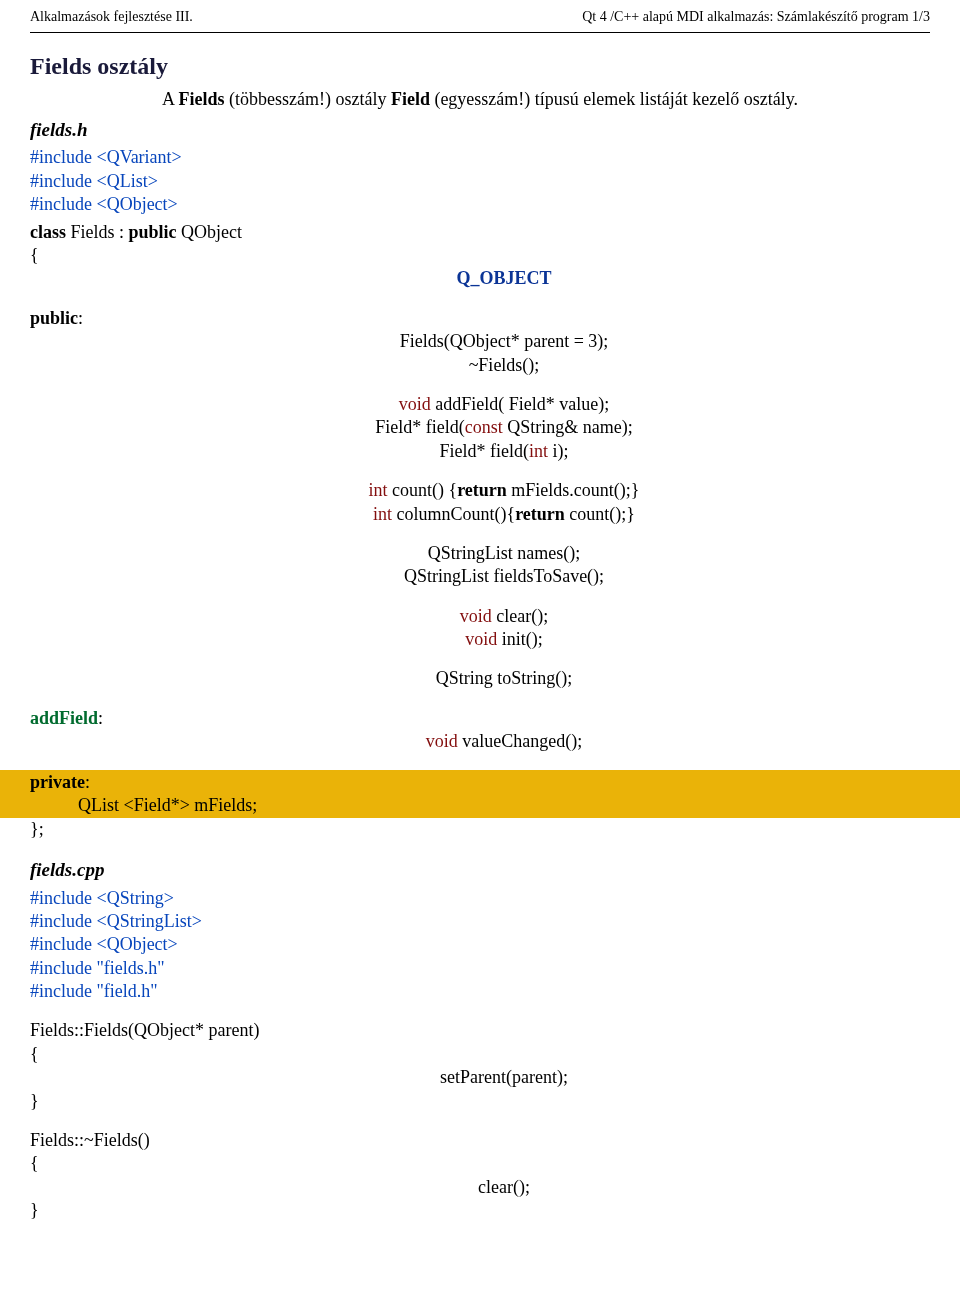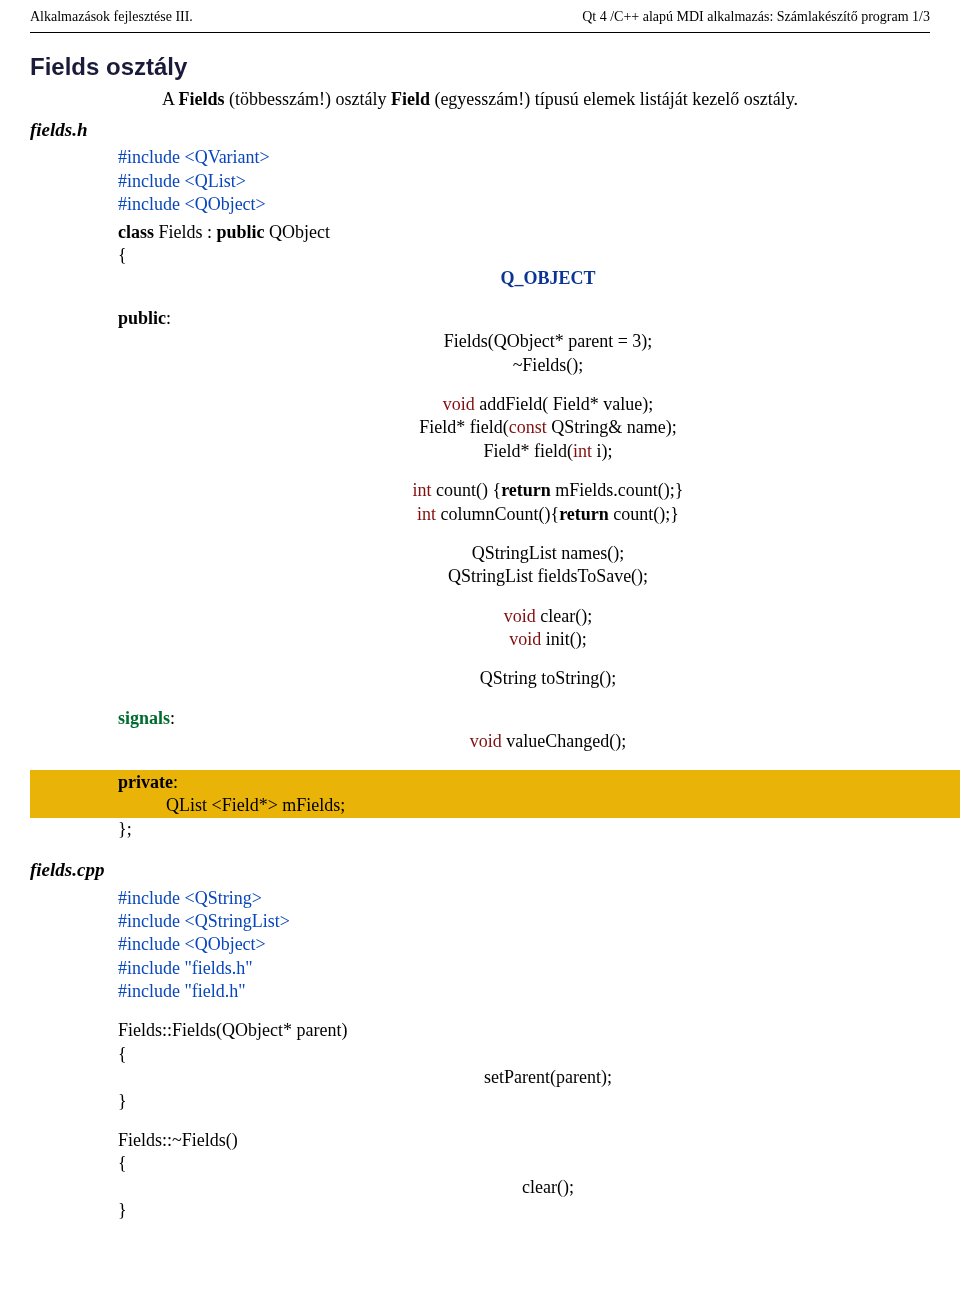--- a/index.html
+++ b/index.html
@@ -21,21 +21,21 @@
       padding-top: 8px;
       padding-bottom: 4px;
       font-size: 14px;
     }
     .toprule {
       border: none;
       border-top: 1px solid #000;
       margin: 2px 0 18px 0;
     }
     h2.section {
-      font-family: Liberation Sans, sans-serif;
+      font-family: Liberation Serif, serif;
       font-size: 24px;
       font-weight: bold;
       color: #1a1a3a;
       margin: 0 0 6px 0;
     }
     .intro {
       font-size: 18px;
       margin: 4px 0;
       text-align: center;
     }
@@ -45,21 +45,20 @@
       font-size: 19px;
       margin: 6px 0 4px 0;
     }
     .filename2 {
       font-style: italic;
       font-weight: bold;
       font-size: 19px;
       margin: 6px 0 4px 0;
     }
     .codeblock {
-      margin-left: 88px;
       font-size: 18px;
     }
     .indent1 {
       margin-left: 48px;
       text-align: center;
     }
     .blue { color: #0846bc; }
     .dkblue { color: #0b3496; }
     .maroon { color: #830e0e; }
     .green { color: #006b2e; }
@@ -156,21 +155,21 @@
         <span class="maroon">void</span><span> init();</span>
       </div>
     </div>
 
     <div class="para">
       <div class="indent1">QString toString();</div>
     </div>
 
     <div class="tightpara">
       <div>
-        <span class="green kw">signals</span><span>:</span>
+        <span class="green kw">addField</span><span>:</span>
       </div>
       <div class="indent1">
         <span class="maroon">void</span><span> valueChanged();</span>
       </div>
     </div>
 
     <div class="para">
       <span class="hl">
         <span>
           <span class="kw">private</span><span>:</span>

